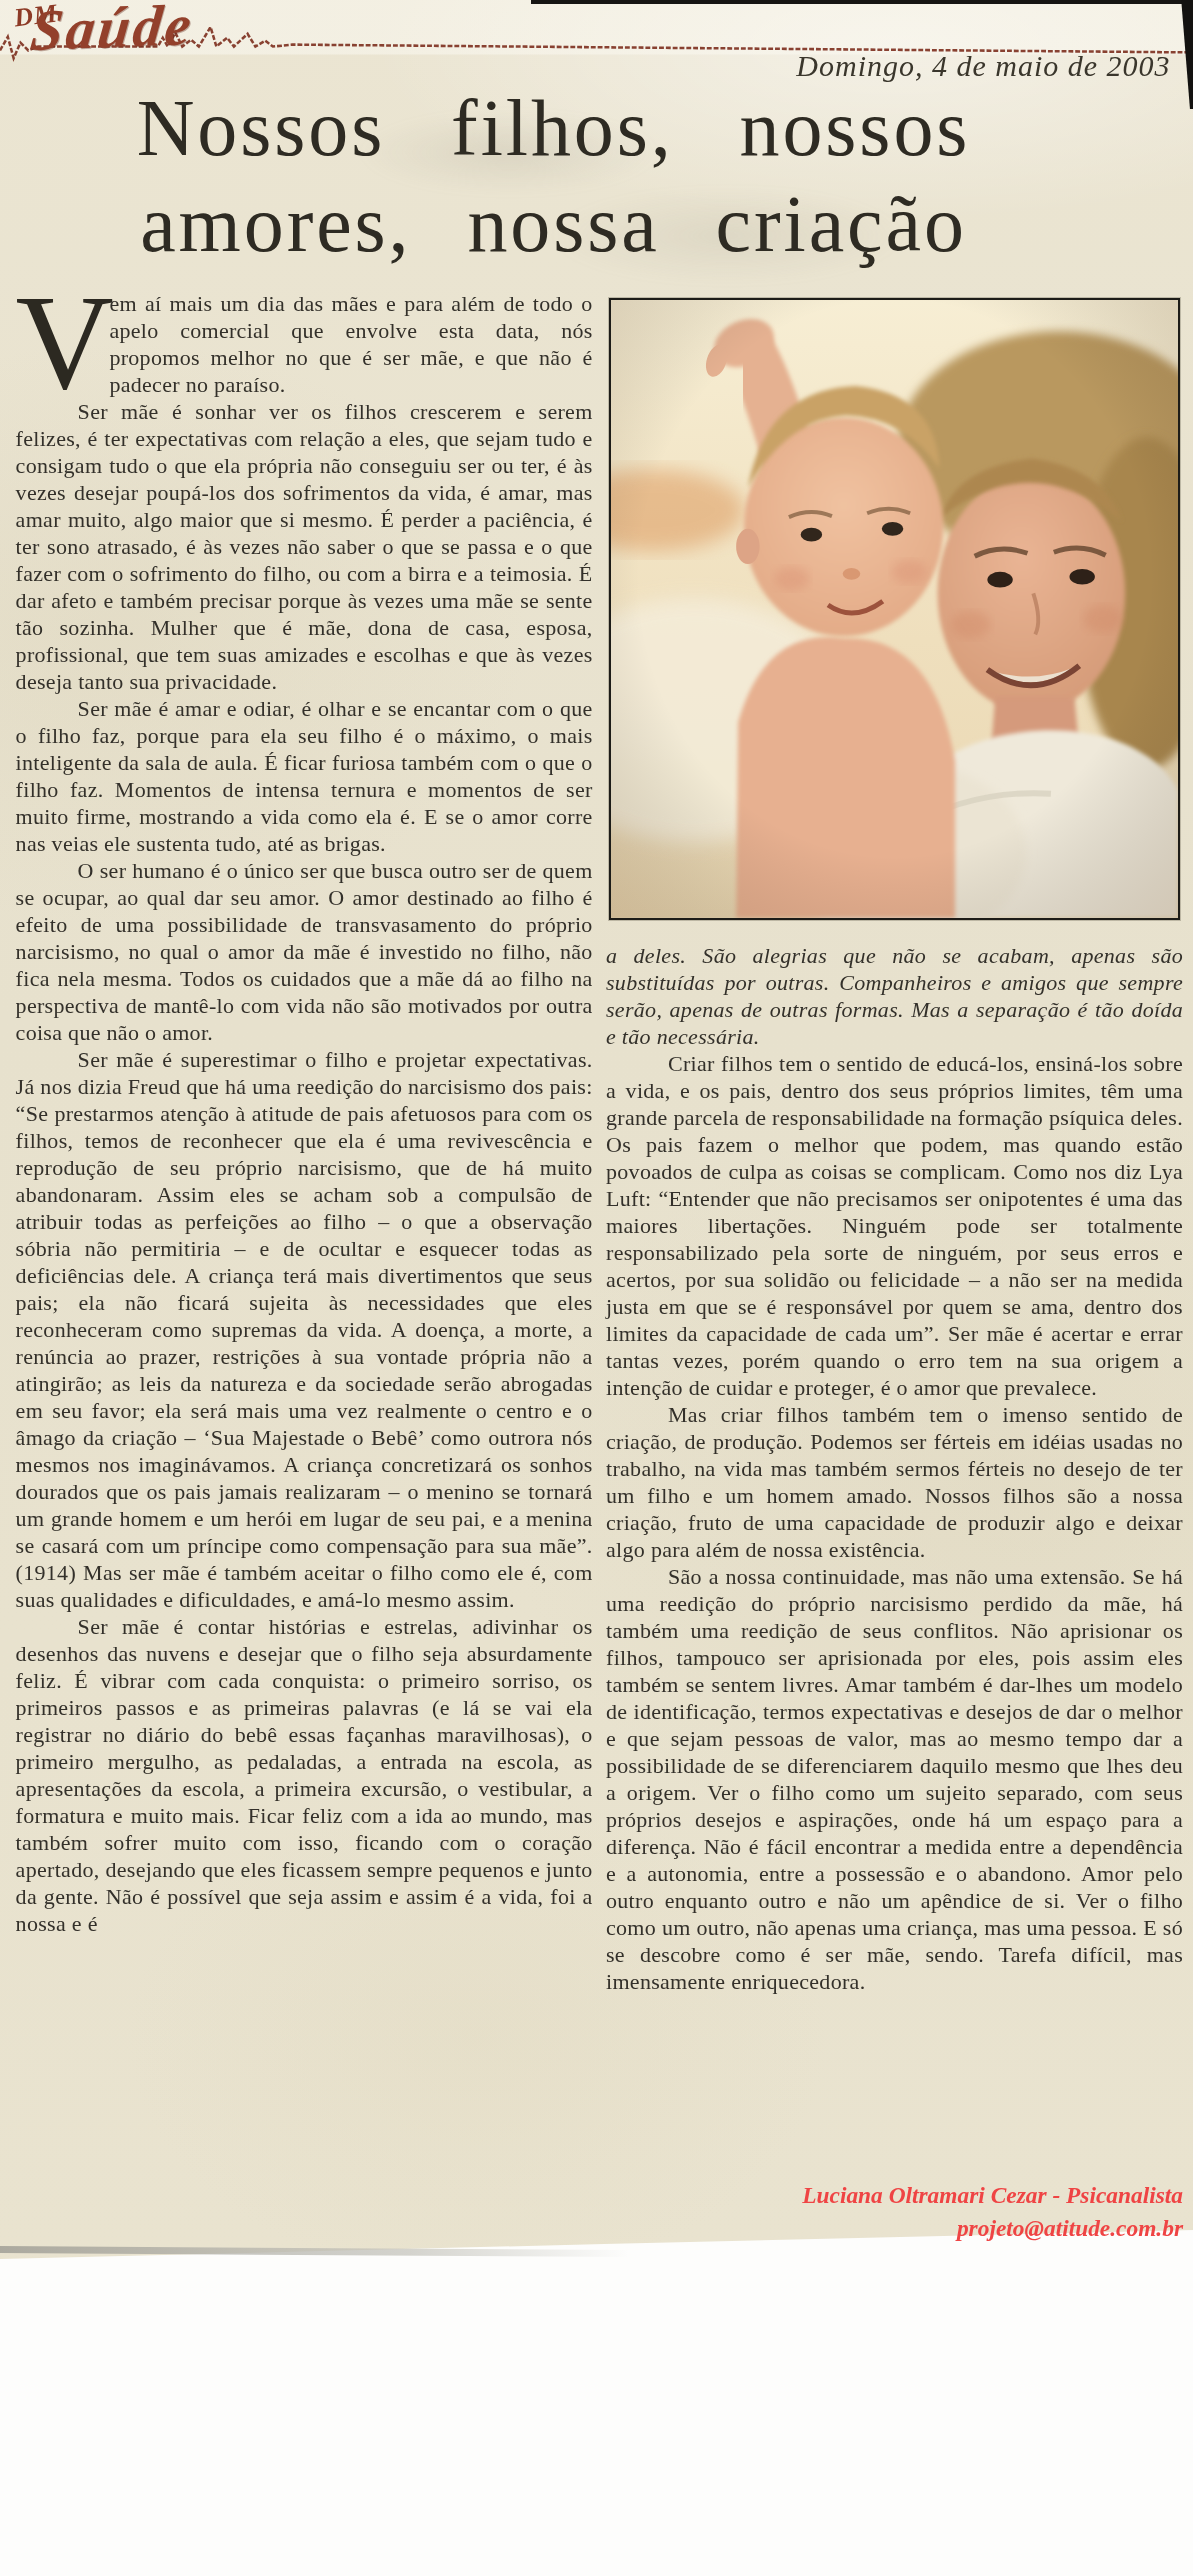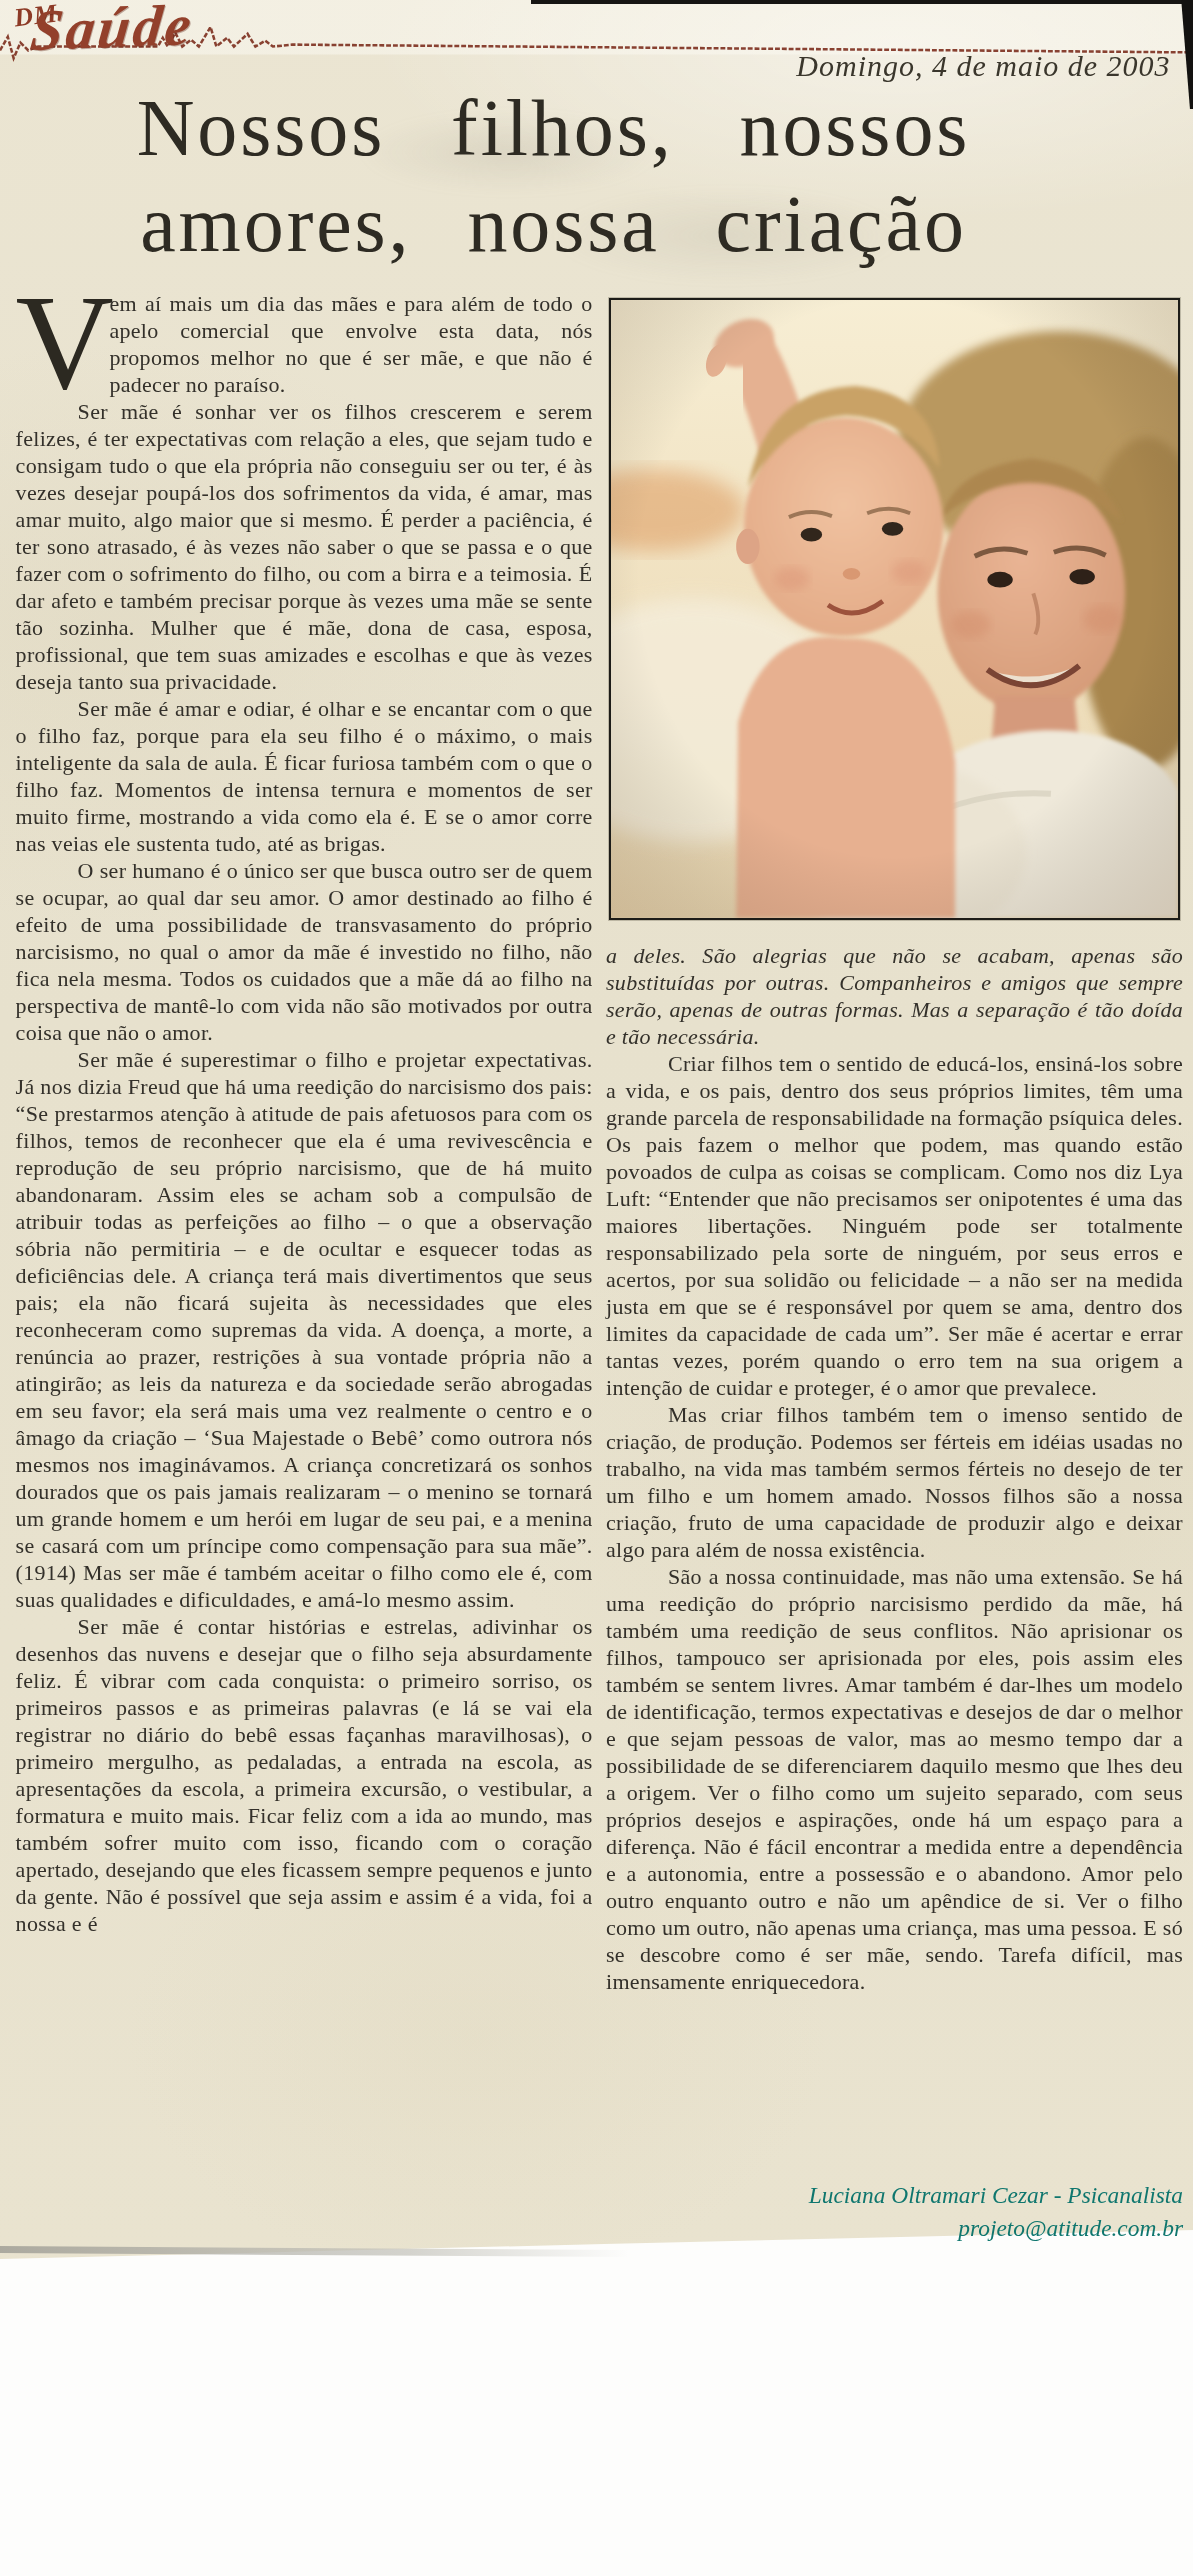--- a/index.html
+++ b/index.html
@@ -82,21 +82,21 @@
   .col-left{left:15.6px;top:290px;}
   .col-right{left:606px;top:942px;}
   .col-right p:first-child{text-indent:0;font-style:italic;}
   .dropcap{
     float:left;width:86px;height:103px;margin:3.9px 7.8px 0 0;
     font-size:136px;line-height:97px;font-weight:400;color:#2c2921;
   }
   
   .byline{
     position:absolute;left:606px;top:2179px;width:577px;z-index:5;text-align:right;
-    font-style:italic;font-weight:400;font-size:23.4px;line-height:33px;color:#0f766e;
+    font-style:italic;font-weight:700;font-size:23.4px;line-height:33px;color:#ef4444;
   }
 </style>
 </head>
 <body>
 
 <div class="clipping"></div>
 <div class="ghost-blot"></div>
 
 <div class="dm-mark">DM</div>
 <div class="saude-script">Saúde</div>

